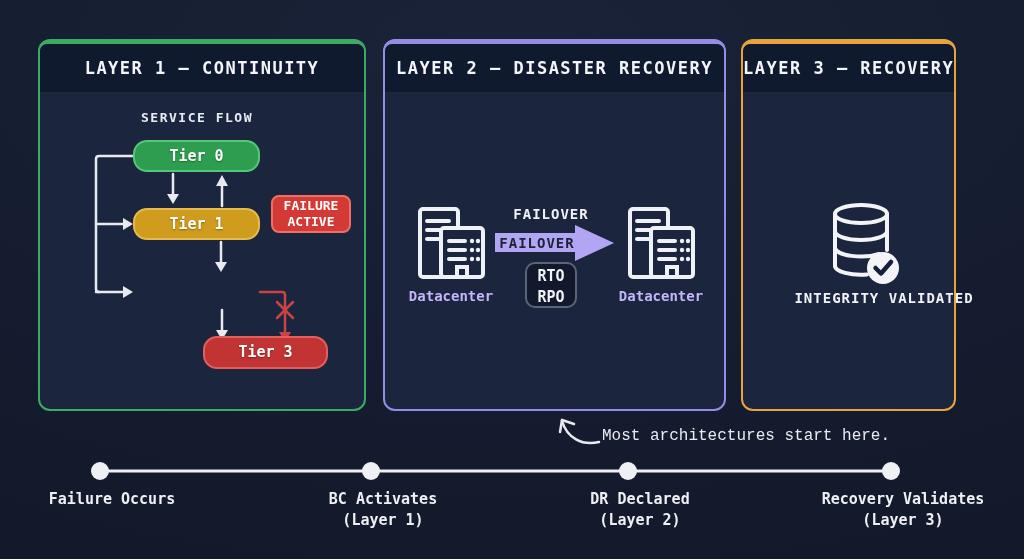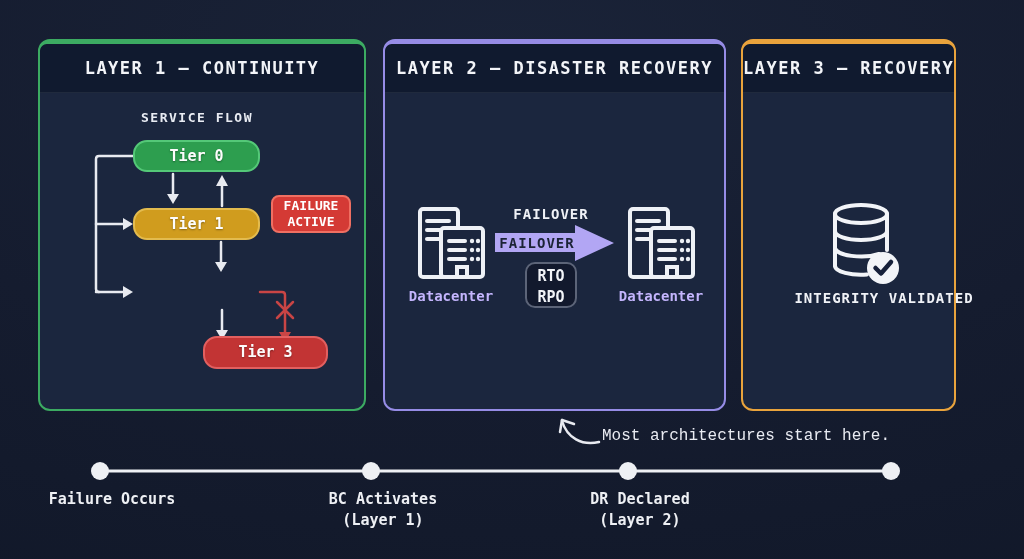--- a/index.html
+++ b/index.html
@@ -204,14 +204,18 @@
     <div></div>
   </div>
   <div class="abs ctr tl-label" style="left:371px;top:489px;">
     <div>BC Activates</div>
     <div>(Layer 1)</div>
   </div>
   <div class="abs ctr tl-label" style="left:628px;top:489px;">
     <div>DR Declared</div>
     <div>(Layer 2)</div>
   </div>
+  <div class="abs ctr tl-label" style="left:891px;top:489px;">
+    <div>Recovery Validates</div>
+    <div>(Layer 3)</div>
+  </div>
 
 </div>
 
 </body></html>

